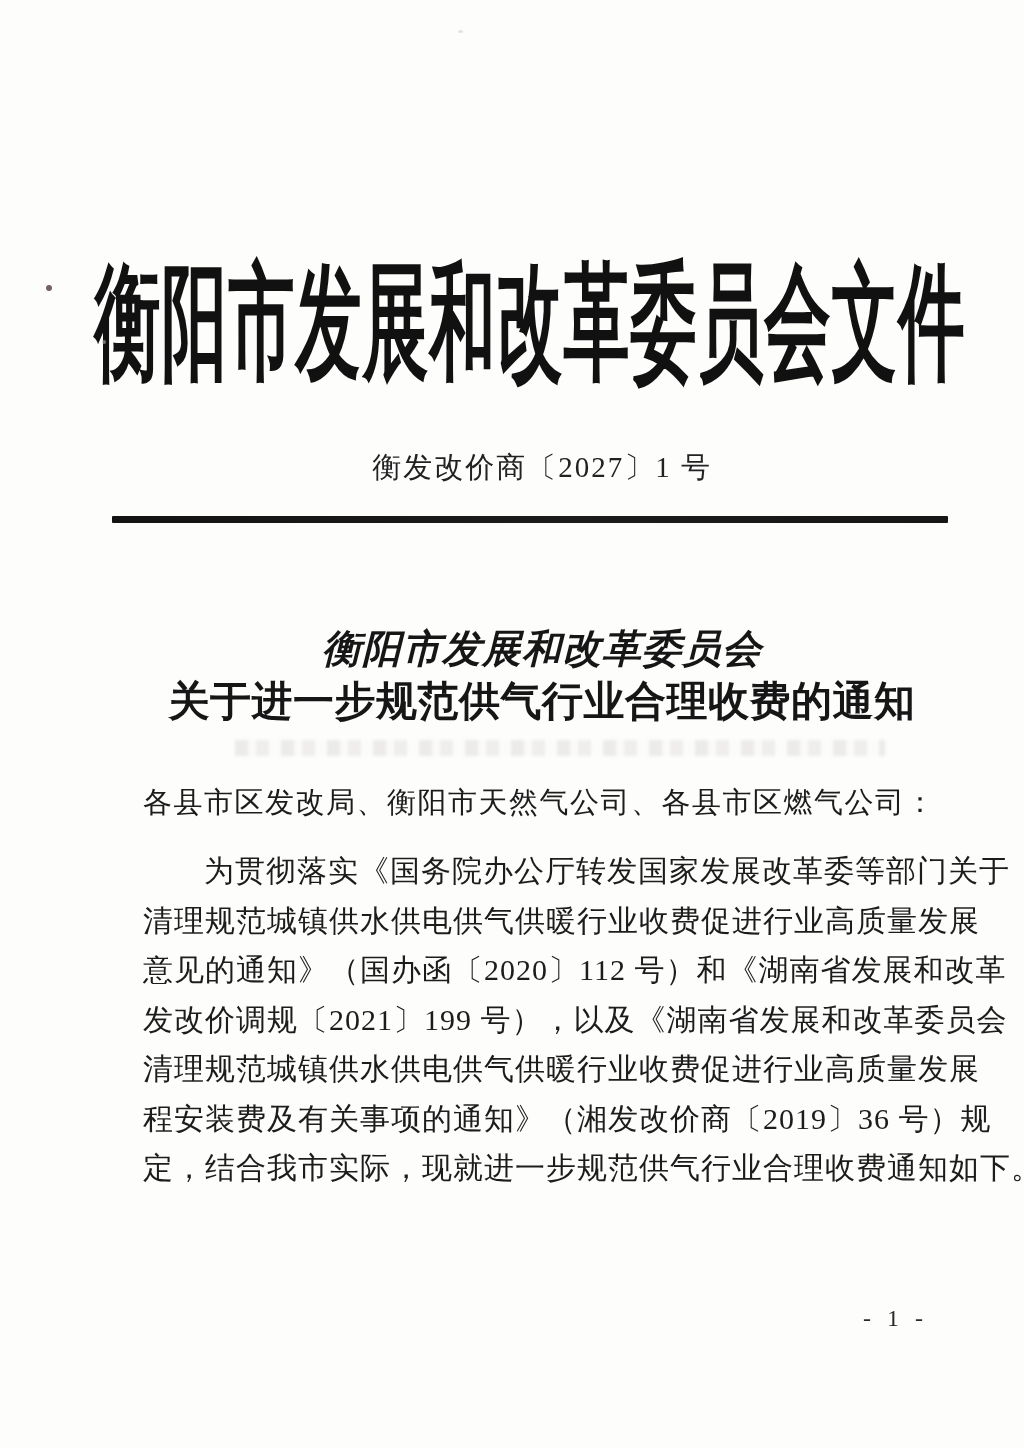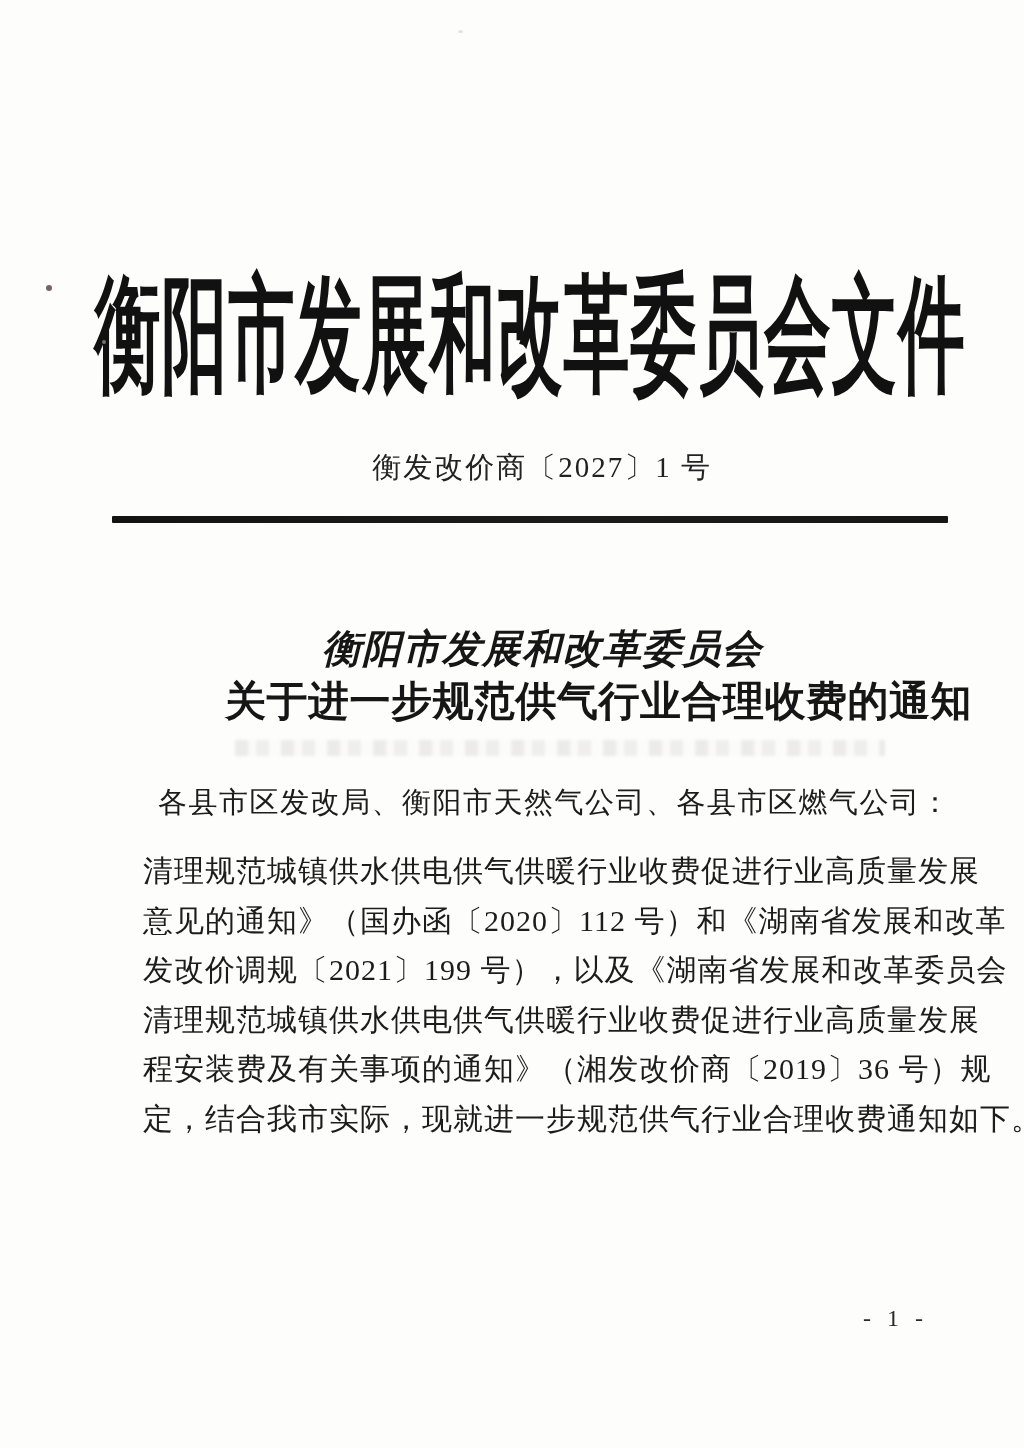--- a/index.html
+++ b/index.html
@@ -17,21 +17,20 @@
   
   .masthead {
     position: absolute;
     top: 250px;
     left: 112px;
     width: 836px;
     height: 148px;
     display: flex;
     justify-content: center;
     align-items: center;
-    margin-top: 12px;
   }
   .masthead-text {
     display: inline-block;
     font-size: 66px;
     font-weight: 700;
     line-height: 1;
     white-space: nowrap;
     letter-spacing: 1px;
     color: #111;
     transform: scale(1, 1.92);
@@ -69,21 +68,21 @@
     font-weight: 700;
     letter-spacing: 1px;
     color: #161616;
     font-style: italic;
   }
   .notice-title-2 {
     position: absolute;
     top: 674px;
     left: 112px;
     width: 860px;
-    text-align: right;
+    text-align: center;
     font-size: 41px;
     font-weight: 700;
     letter-spacing: 0.5px;
     color: #161616;
   }
   
   .bleed-artifact {
     position: absolute;
     top: 740px;
     left: 235px;
@@ -94,21 +93,21 @@
       rgba(130,125,122,0.04) 13px 21px,
       rgba(130,125,122,0.18) 21px 34px,
       rgba(130,125,122,0.02) 34px 46px);
     filter: blur(1.6px);
     opacity: 0.65;
   }
   
   .addressee {
     position: absolute;
     top: 782px;
-    left: 158px;
+    left: 143px;
     width: 800px;
     font-size: 29px;
     line-height: 40px;
     letter-spacing: 1.5px;
     color: #1c1c1c;
   }
   .body-block {
     position: absolute;
     top: 846px;
     left: 143px;
@@ -154,20 +153,21 @@
   <div class="divider"></div>
 
   <div class="notice-title-1">衡阳市发展和改革委员会</div>
   <div class="notice-title-2">关于进一步规范供气行业合理收费的通知</div>
 
   <div class="bleed-artifact"></div>
 
   <div class="addressee">各县市区发改局、衡阳市天然气公司、各县市区燃气公司：</div>
 
   <div class="body-block">
+    <div class="body-line indent">为贯彻落实《国务院办公厅转发国家发展改革委等部门关于</div>
     <div class="body-line">清理规范城镇供水供电供气供暖行业收费促进行业高质量发展</div>
     <div class="body-line">意见的通知》（国办函〔2020〕112 号）和《湖南省发展和改革</div>
     <div class="body-line">发改价调规〔2021〕199 号），以及《湖南省发展和改革委员会</div>
     <div class="body-line">清理规范城镇供水供电供气供暖行业收费促进行业高质量发展</div>
     <div class="body-line">程安装费及有关事项的通知》（湘发改价商〔2019〕36 号）规</div>
     <div class="body-line">定，结合我市实际，现就进一步规范供气行业合理收费通知如下。</div>
   </div>
 
   <div class="page-number">- 1 -</div>
 

